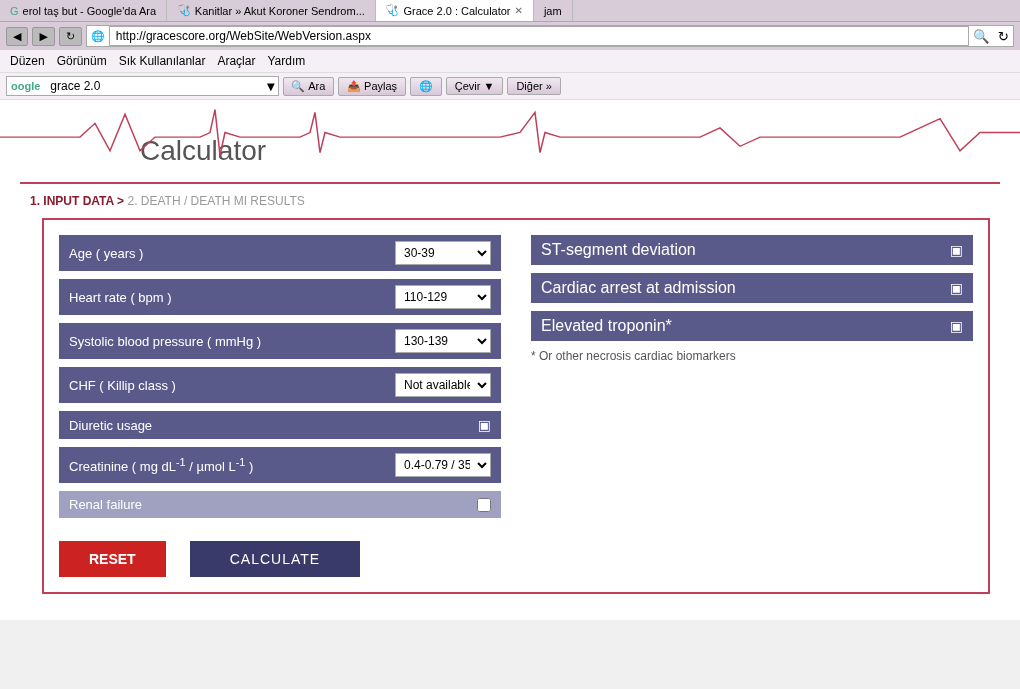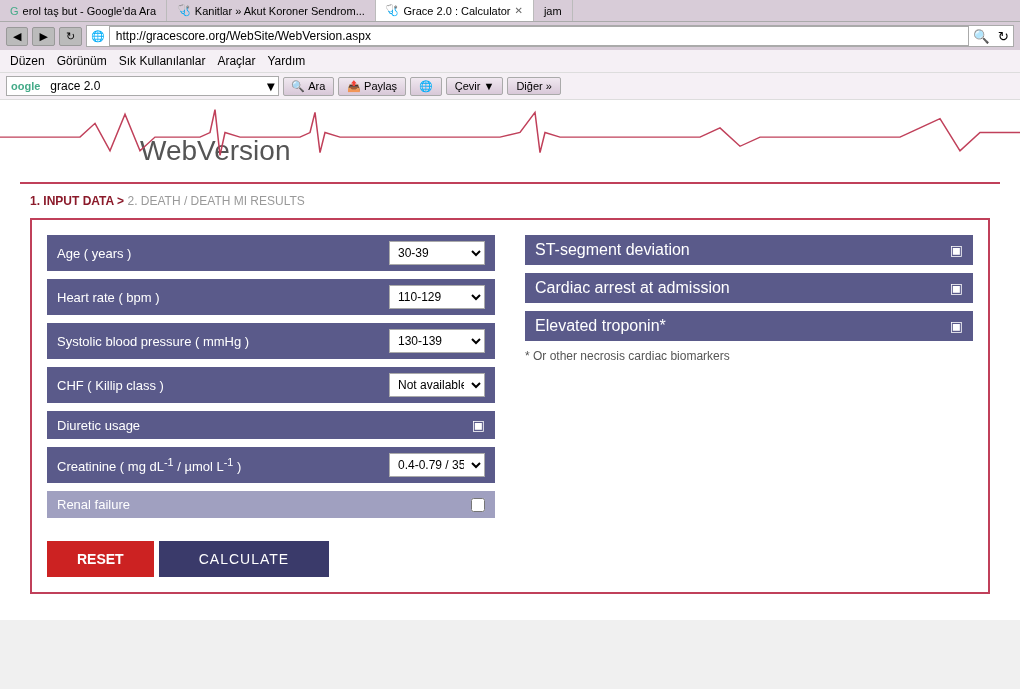--- a/index.html
+++ b/index.html
@@ -31,42 +31,42 @@
     .page-header { background: white; padding: 10px 20px 0 20px; position: relative; overflow: hidden; }
     .header-line { width: 100%; height: 2px; background: #c0405a; margin-top: 10px; }
     .header-title { font-size: 28px; color: #555; font-weight: normal; padding: 10px 0 0 120px; }
 
     
     .breadcrumb { padding: 10px 30px; font-size: 12px; color: #555; }
     .breadcrumb .active-step { color: #8b1a2a; font-weight: bold; }
     .breadcrumb .inactive-step { color: #999; }
 
     
-    .calc-container { margin: 0 30px 20px 30px; border: 2px solid #c0405a; padding: 15px; background: white; }
+    .calc-container { margin: 0 30px 20px 42px; border: 2px solid #c0405a; padding: 15px; background: white; }
     .form-grid { display: grid; grid-template-columns: 1fr 1fr; gap: 0 30px; }
     .left-col { }
     .right-col { padding-top: 0; }
 
     
     .form-row { display: flex; align-items: center; margin-bottom: 8px; background: #5a5a8a; color: white; padding: 6px 10px; }
     .form-row.disabled { background: #a0a0c0; }
     .form-label { flex: 1; font-size: 13px; color: white; }
     .form-select { background: white; border: 1px solid #aaa; padding: 3px 4px; font-size: 12px; width: 96px; }
     .form-icon { color: white; font-size: 14px; cursor: pointer; }
     .form-checkbox { width: 14px; height: 14px; }
 
     
     .right-row { display: flex; align-items: center; background: #5a5a8a; color: white; padding: 6px 10px; margin-bottom: 8px; }
     .right-label { flex: 1; font-size: 16px; color: white; }
     .right-icon { color: white; font-size: 14px; }
 
     .footnote { font-size: 12px; color: #555; margin-top: 5px; margin-bottom: 10px; }
 
     
-    .button-row { display: flex; gap: 5px; margin-top: 15px; align-items: center; }
+    .button-row { display: flex; gap: 24px; margin-top: 15px; align-items: center; }
     .reset-btn { background: #cc2222; color: white; border: none; padding: 10px 30px; font-size: 14px; font-weight: bold; cursor: pointer; }
     .calculate-btn { background: #3a3a6a; color: white; border: none; padding: 10px 40px; font-size: 14px; cursor: pointer; letter-spacing: 1px; }
 
     
     .ecg-svg { position: absolute; top: 5px; left: 0; width: 100%; height: 55px; }
   </style>
 </head>
 <body>
 
 <div class="browser-chrome">
@@ -137,21 +137,21 @@
 </div>
 
 <div class="page-content">
 
   <div class="page-header">
 
     <svg class="ecg-svg" viewBox="0 0 1020 60" preserveAspectRatio="none">
       <polyline points="0,35 80,35 95,20 110,50 125,10 140,50 155,35 200,35 210,30 215,5 220,55 225,30 240,35 300,35 310,30 315,8 320,52 325,30 340,35 500,35 520,30 535,8 540,52 545,30 560,35 700,35 720,25 740,45 760,35 900,35 920,25 940,15 960,50 980,30 1020,30" fill="none" stroke="#c0405a" stroke-width="1.5"></polyline>
     </svg>
     <div style="padding-top:15px;padding-bottom:5px;">
-      <h1 class="header-title">WebVersion</h1>
+      <h1 class="header-title">Calculator</h1>
     </div>
     <div class="header-line"></div>
   </div>
 
   <div class="breadcrumb">
     <span class="active-step">1. INPUT DATA &gt;</span>
     <span class="inactive-step"> 2. DEATH / DEATH MI RESULTS</span>
   </div>
 
   <div class="calc-container">

